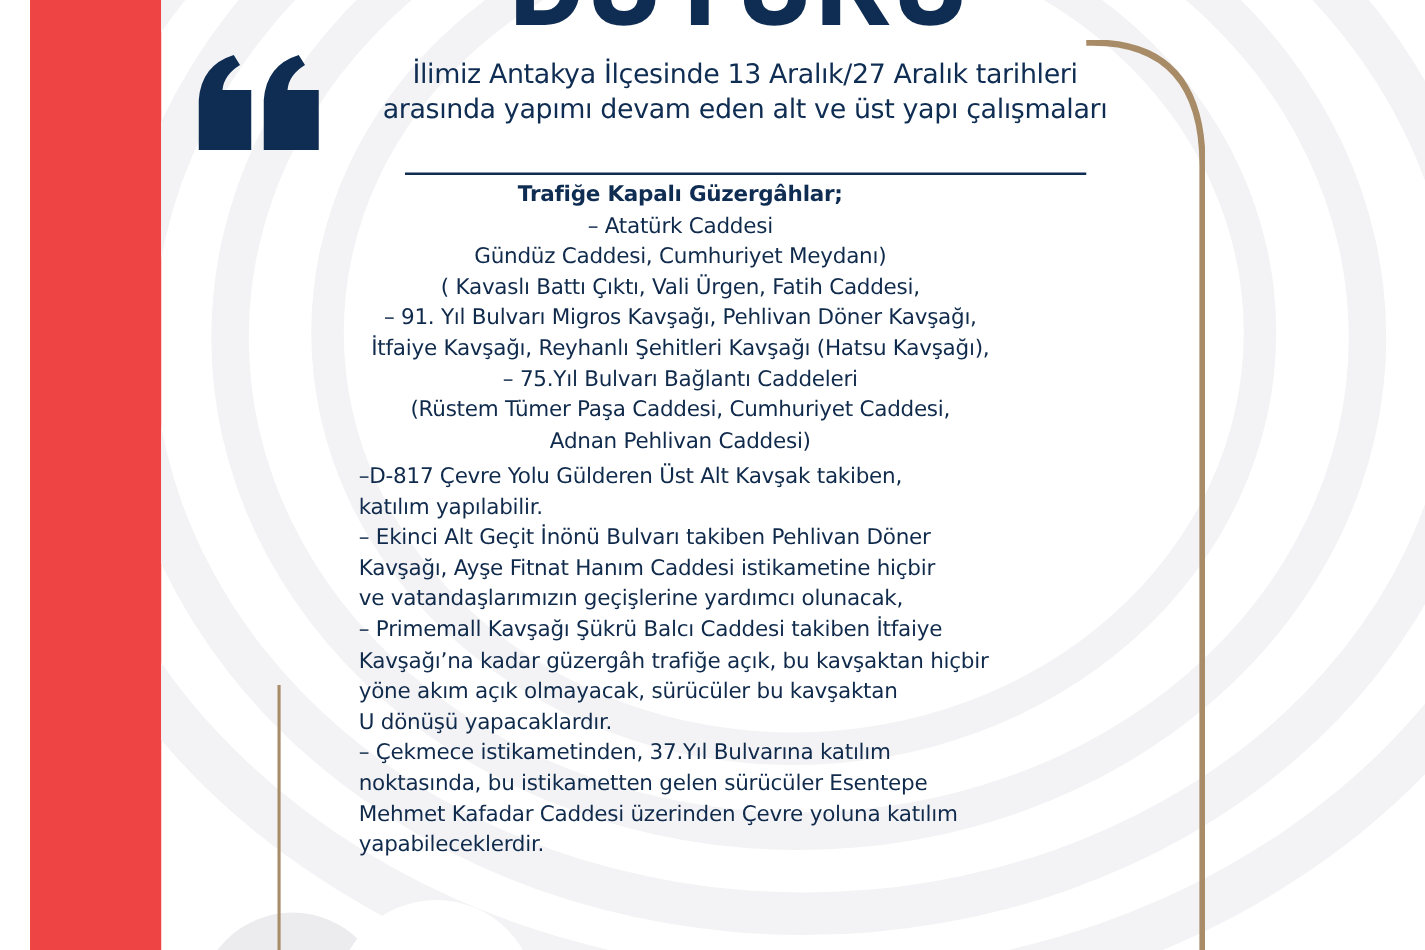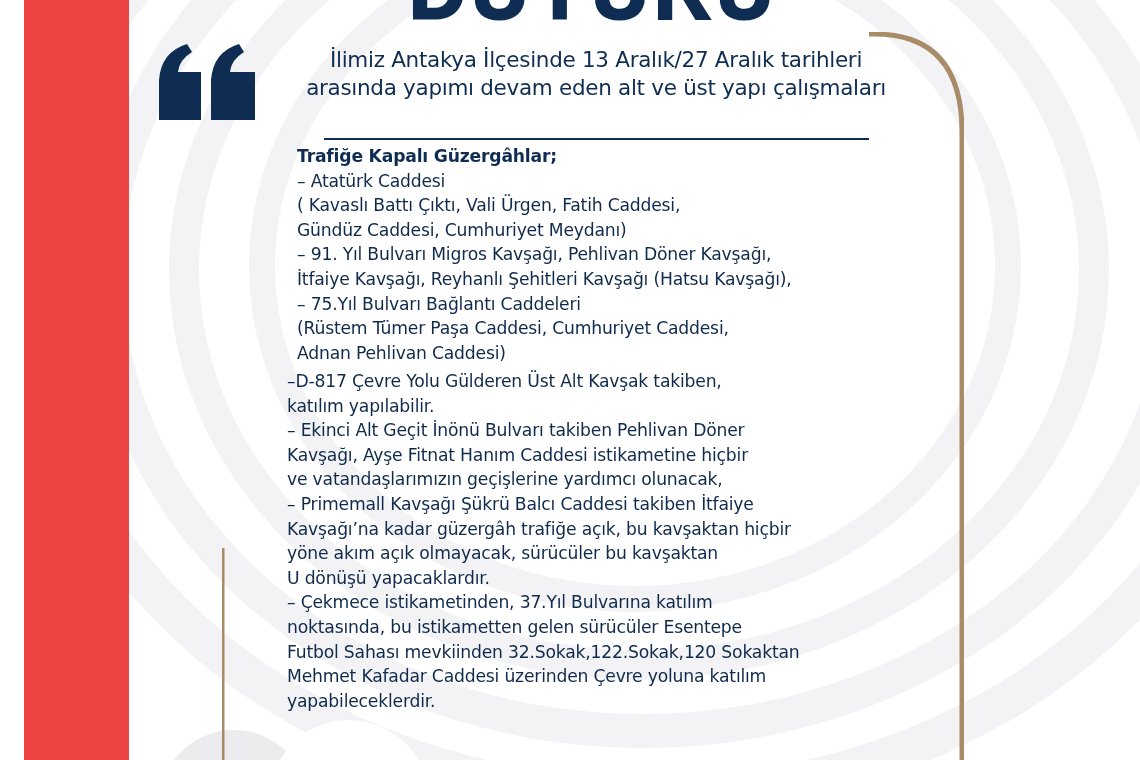--- a/index.html
+++ b/index.html
@@ -99,20 +99,21 @@
     .section .heading {
       font-weight: bold;
       color: #0f2d52;
     }
     .section .line {
       display: block;
     }
     .closed {
       left: 273px;
       top: 144px;
+      text-align: center;
     }
     .open {
       left: 263px;
       top: 369px;
     }
   </style>
 </head>
 <body>
 
 <div class="page">
@@ -140,38 +141,37 @@
   <div class="intro">
     <div>İlimiz Antakya İlçesinde 13 Aralık/27 Aralık tarihleri</div>
     <div>arasında yapımı devam eden alt ve üst yapı çalışmaları</div>
   </div>
 
   <div class="separator"></div>
 
   <div class="section closed">
     <span class="line heading">Trafiğe Kapalı Güzergâhlar;</span>
     <span class="line">– Atatürk Caddesi</span>
+    <span class="line">Gündüz Caddesi, Cumhuriyet Meydanı)</span>
     <span class="line">( Kavaslı Battı Çıktı, Vali Ürgen, Fatih Caddesi,</span>
-    <span class="line">Gündüz Caddesi, Cumhuriyet Meydanı)</span>
     <span class="line">– 91. Yıl Bulvarı Migros Kavşağı, Pehlivan Döner Kavşağı,</span>
     <span class="line">İtfaiye Kavşağı, Reyhanlı Şehitleri Kavşağı (Hatsu Kavşağı),</span>
     <span class="line">– 75.Yıl Bulvarı Bağlantı Caddeleri</span>
     <span class="line">(Rüstem Tümer Paşa Caddesi, Cumhuriyet Caddesi,</span>
     <span class="line">Adnan Pehlivan Caddesi)</span>
   </div>
 
   <div class="section open">
     <span class="line">–D-817 Çevre Yolu Gülderen Üst Alt Kavşak takiben,</span>
     <span class="line">katılım yapılabilir.</span>
     <span class="line">– Ekinci Alt Geçit İnönü Bulvarı takiben Pehlivan Döner</span>
     <span class="line">Kavşağı, Ayşe Fitnat Hanım Caddesi istikametine hiçbir</span>
     <span class="line">ve vatandaşlarımızın geçişlerine yardımcı olunacak,</span>
     <span class="line">– Primemall Kavşağı Şükrü Balcı Caddesi takiben İtfaiye</span>
     <span class="line">Kavşağı’na kadar güzergâh trafiğe açık, bu kavşaktan hiçbir</span>
     <span class="line">yöne akım açık olmayacak, sürücüler bu kavşaktan</span>
     <span class="line">U dönüşü yapacaklardır.</span>
     <span class="line">– Çekmece istikametinden, 37.Yıl Bulvarına katılım</span>
     <span class="line">noktasında, bu istikametten gelen sürücüler Esentepe</span>
-    <span class="line">Futbol Sahası mevkiinden 32.Sokak,122.Sokak,120 Sokaktan</span>
     <span class="line">Mehmet Kafadar Caddesi üzerinden Çevre yoluna katılım</span>
     <span class="line">yapabileceklerdir.</span>
   </div>
 </div>
 
 </body></html>

